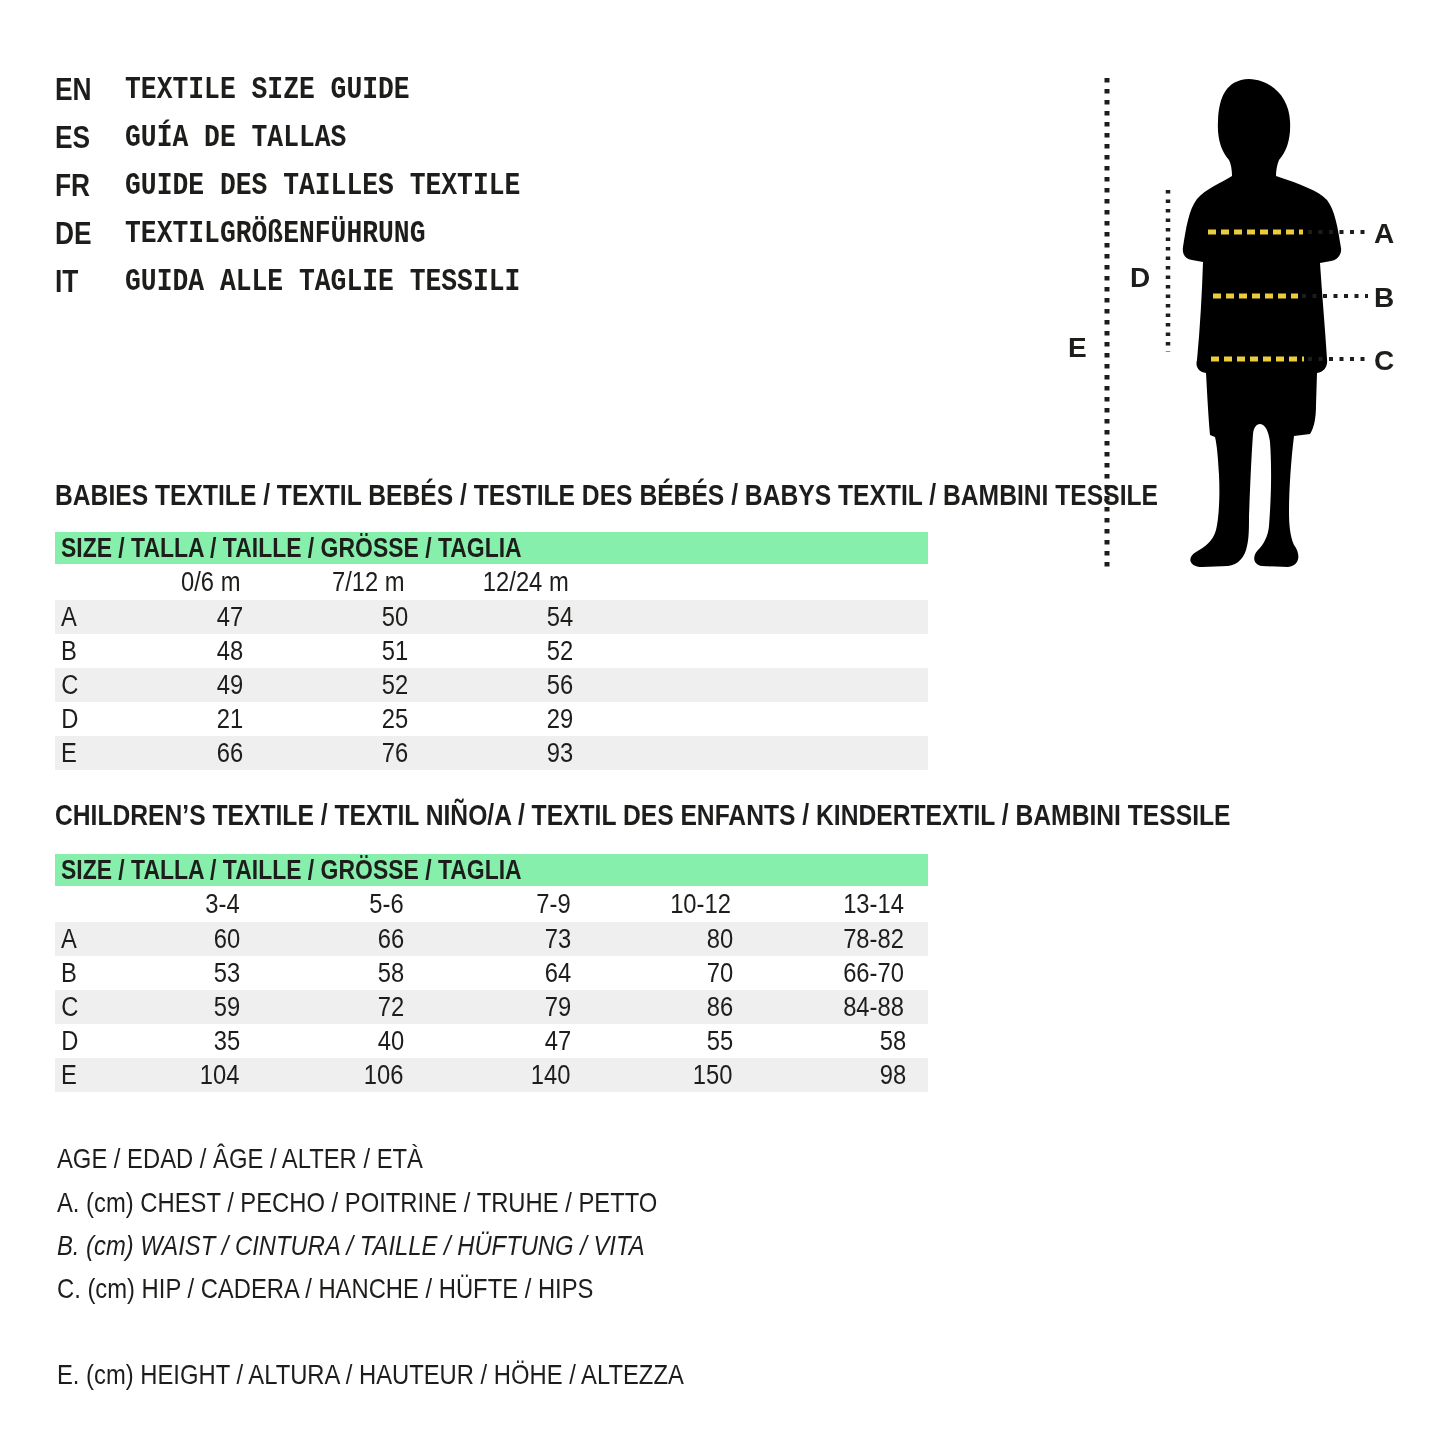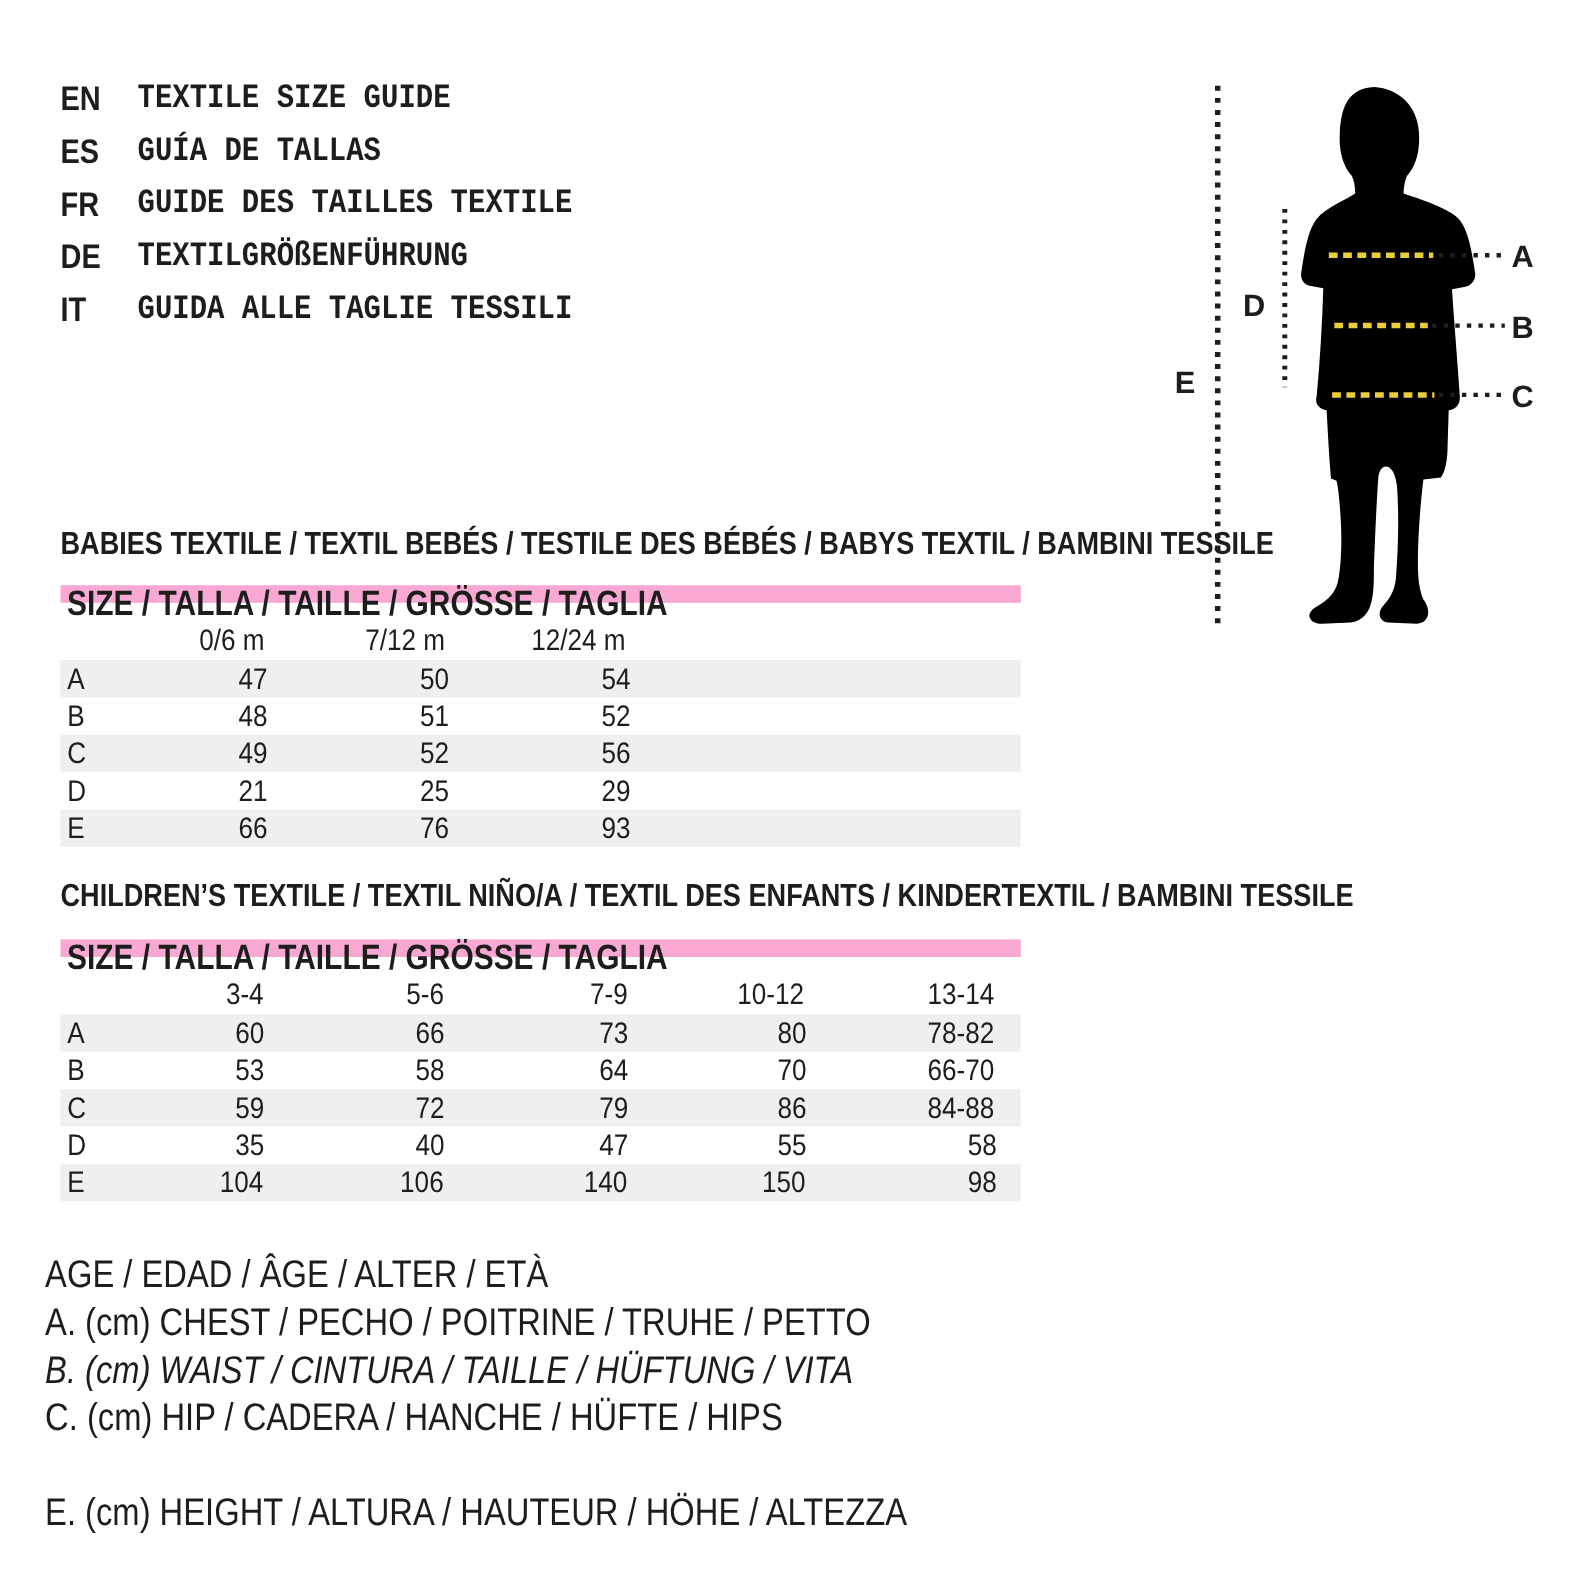--- a/index.html
+++ b/index.html
@@ -15,35 +15,35 @@
   
   .lang-row{position:absolute;left:55px;height:40px;line-height:40px;font-size:31px;font-weight:bold;}
   .lang-code{position:absolute;left:0;top:0;}
   .lang-title{position:absolute;left:70px;top:0;font-family:Liberation Mono, monospace;}
 
   
   .section-title{position:absolute;left:55px;font-size:29px;font-weight:bold;line-height:34px;}
 
   
   .tbl{position:absolute;left:55px;width:873px;}
-  .size-bar{position:absolute;left:0;width:873px;height:16px;background:#f9a8d4;
-            font-size:32px;font-weight:bold;line-height:32px;}
+  .size-bar{position:absolute;left:0;width:873px;height:32px;background:#86efac;
+            font-size:27px;font-weight:bold;line-height:32px;}
   .size-bar .condc,.size-bar .cond{padding-left:7px;}
   .hdr-row{position:absolute;left:0;width:873px;height:36px;line-height:36px;font-size:27px;}
   .data-row{position:absolute;left:0;width:873px;height:34px;line-height:34px;font-size:27px;}
   .stripe{background:#f0efef;}
   .row-label{position:absolute;left:5px;top:0;}
   .cell{position:absolute;top:0;width:140px;text-align:right;}
   
   .b-c0{left:50px;} .b-c1{left:215px;} .b-c2{left:380px;}
   
   .k-c0{left:47px;} .k-c1{left:211px;} .k-c2{left:378px;} .k-c3{left:540px;} .k-c4{left:713px;}
 
   
-  .legend-line{position:absolute;left:41px;font-size:35px;line-height:34px;}
+  .legend-line{position:absolute;left:57px;font-size:28px;line-height:34px;}
 
   
   #diagram{position:absolute;left:1060px;top:60px;}
   #diagram text{font-family:"Liberation Sans",sans-serif;font-weight:bold;font-size:28px;fill:#1d1d1b;}
 </style>
 </head>
 <body>
 
 <div class="abs" style="left:0;top:0;width:700px;height:300px;">
   <div class="lang-row" style="top:70px">

